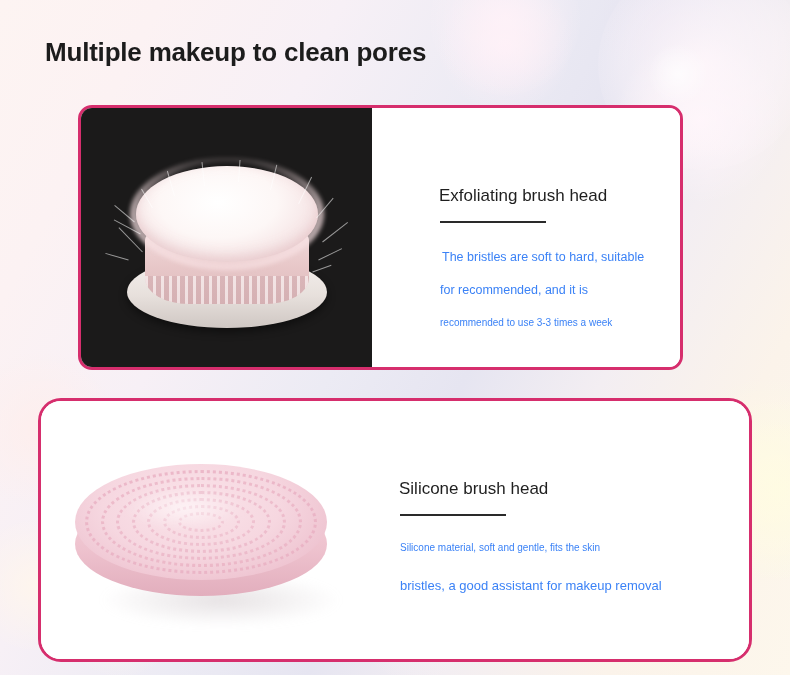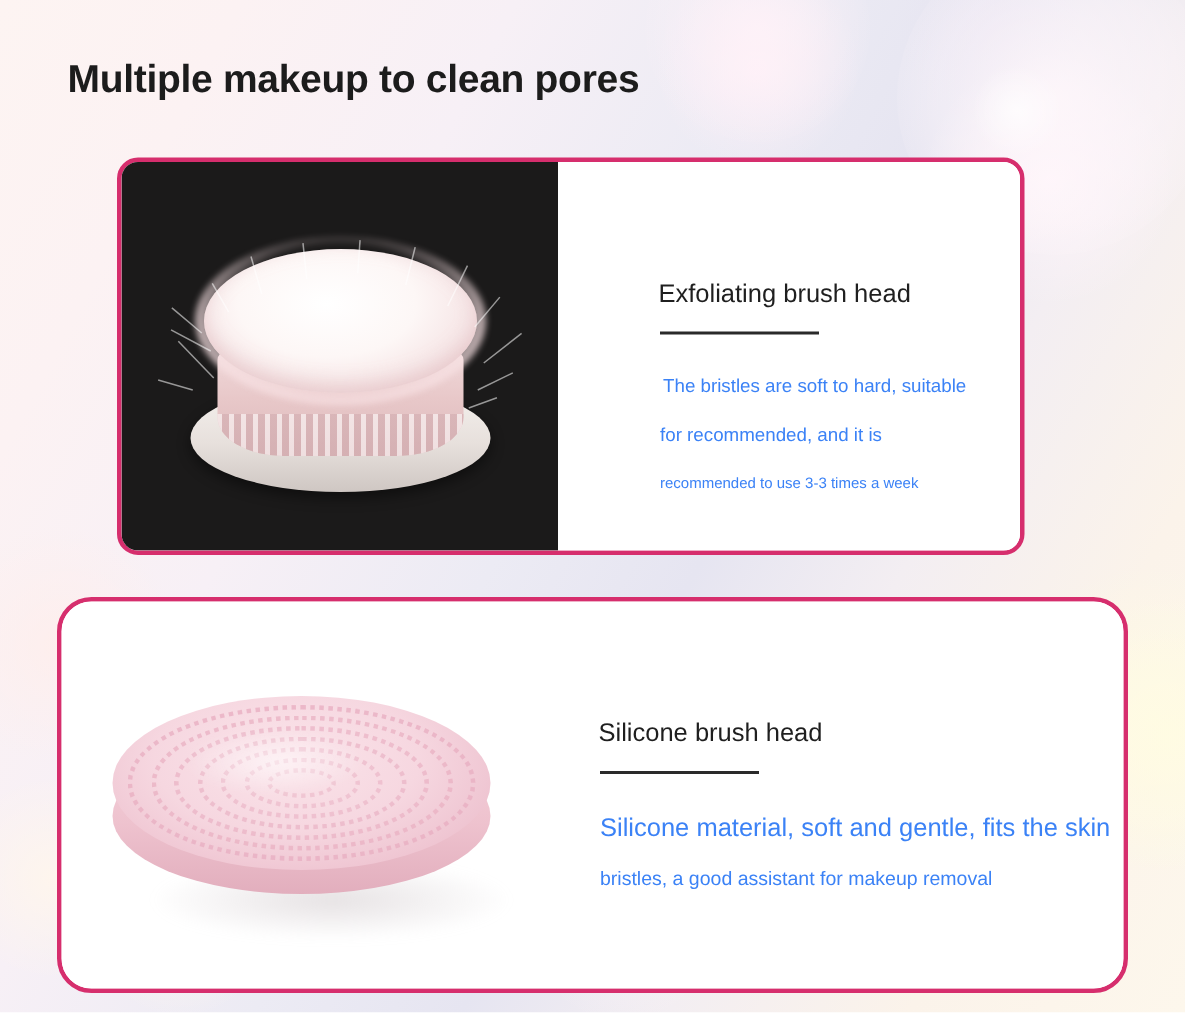--- a/index.html
+++ b/index.html
@@ -136,21 +136,21 @@
   .c-line  { position:absolute; color:#3b82f6; white-space:nowrap; }
 
   #exf-title { left:67px; top:78px; }
   #exf-rule  { left:68px; top:113px; width:106px; }
   #exf-l1 { left:70px; top:142px; font-size:12.5px; }
   #exf-l2 { left:68px; top:175px; font-size:12.5px; }
   #exf-l3 { left:68px; top:209px; font-size:10px; }
 
   #sil-title { left:28px; top:78px; }
   #sil-rule  { left:29px; top:113px; width:106px; }
-  #sil-l1 { left:29px; top:141px; font-size:17px; }
+  #sil-l1 { left:29px; top:141px; font-size:10px; }
   #sil-l2 { left:29px; top:177px; font-size:13px; }
 </style>
 </head>
 <body>
 
 <div id="page">
 
   <div class="bokeh bk1"></div>
   <div class="bokeh bk2"></div>
   <div class="bokeh bk3"></div>

